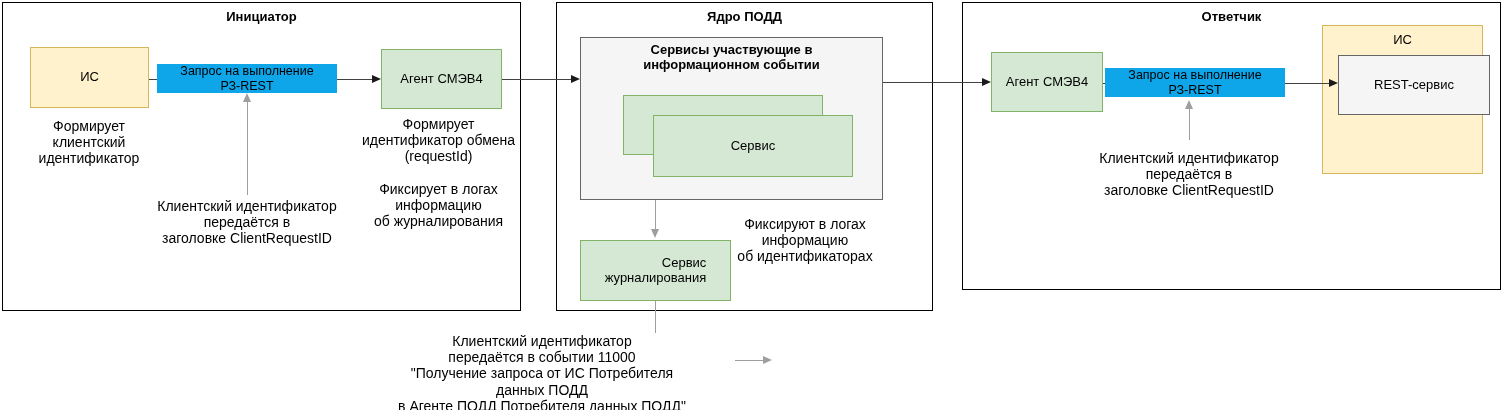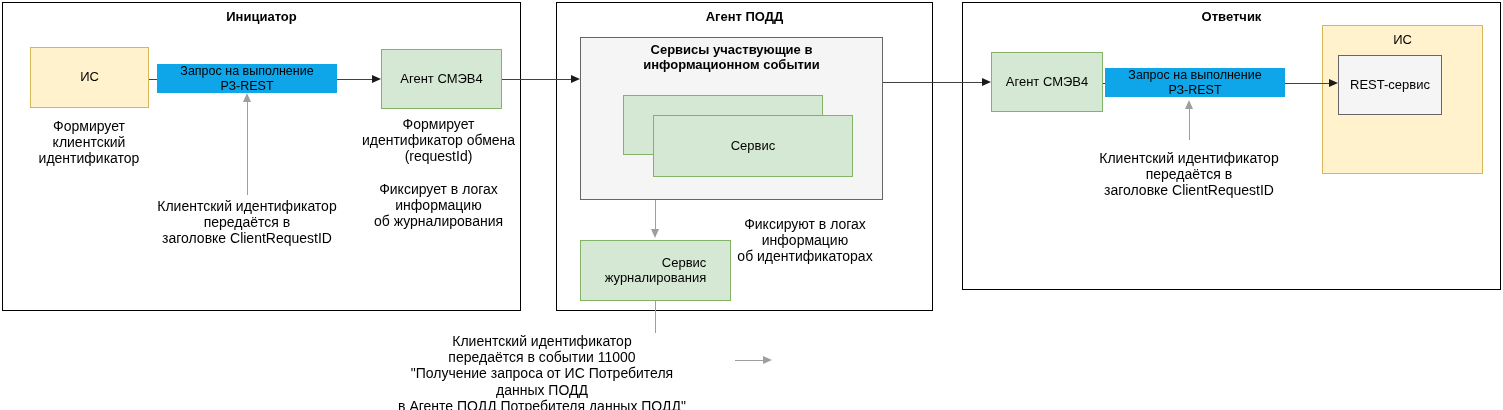--- a/index.html
+++ b/index.html
@@ -38,21 +38,21 @@
 </style>
 </head>
 <body>
 
 <div id="canvas">
 
   <div class="lane" style="left:2px;top:2px;width:519px;height:309px;">
     <div class="lane-title">Инициатор</div>
   </div>
   <div class="lane" style="left:556px;top:2px;width:377px;height:309px;">
-    <div class="lane-title">Агент ПОДД</div>
+    <div class="lane-title">Ядро ПОДД</div>
   </div>
   <div class="lane" style="left:962px;top:2px;width:539px;height:288px;">
     <div class="lane-title">Ответчик</div>
   </div>
 
   <div class="node yellow" style="left:30px;top:47px;width:119px;height:61px;">ИС</div>
   <div class="node green" style="left:381px;top:49px;width:121px;height:60px;">Агент СМЭВ4</div>
 
   <div class="group-box" style="left:580px;top:37px;width:303px;height:163px;">
     <div class="group-title">Сервисы участвующие в
@@ -60,21 +60,21 @@
   </div>
   <div class="node green" style="left:623px;top:95px;width:200px;height:60px;"></div>
   <div class="node green" style="left:653px;top:115px;width:200px;height:62px;">Сервис</div>
   <div class="node green" style="left:580px;top:240px;width:151px;height:61px;">Сервис
 журналирования</div>
 
   <div class="node green" style="left:991px;top:52px;width:112px;height:60px;">Агент СМЭВ4</div>
   <div class="node yellow" style="left:1322px;top:25px;width:161px;height:149px;">
     <div class="corner-label">ИС</div>
   </div>
-  <div class="node gray" style="left:1338px;top:55px;width:104px;height:60px;">REST-сервис</div>
+  <div class="node gray" style="left:1338px;top:55px;width:152px;height:60px;">REST-сервис</div>
 
 
   <div class="hline" style="left:149px;top:79px;width:223px;"></div>
   <div class="ah ah-r" style="left:372px;top:75px;"></div>
 
   <div class="hline" style="left:502px;top:79px;width:69px;"></div>
   <div class="ah ah-r" style="left:571px;top:75px;"></div>
 
   <div class="hline" style="left:883px;top:82px;width:99px;"></div>
   <div class="ah ah-r" style="left:982px;top:78px;"></div>

